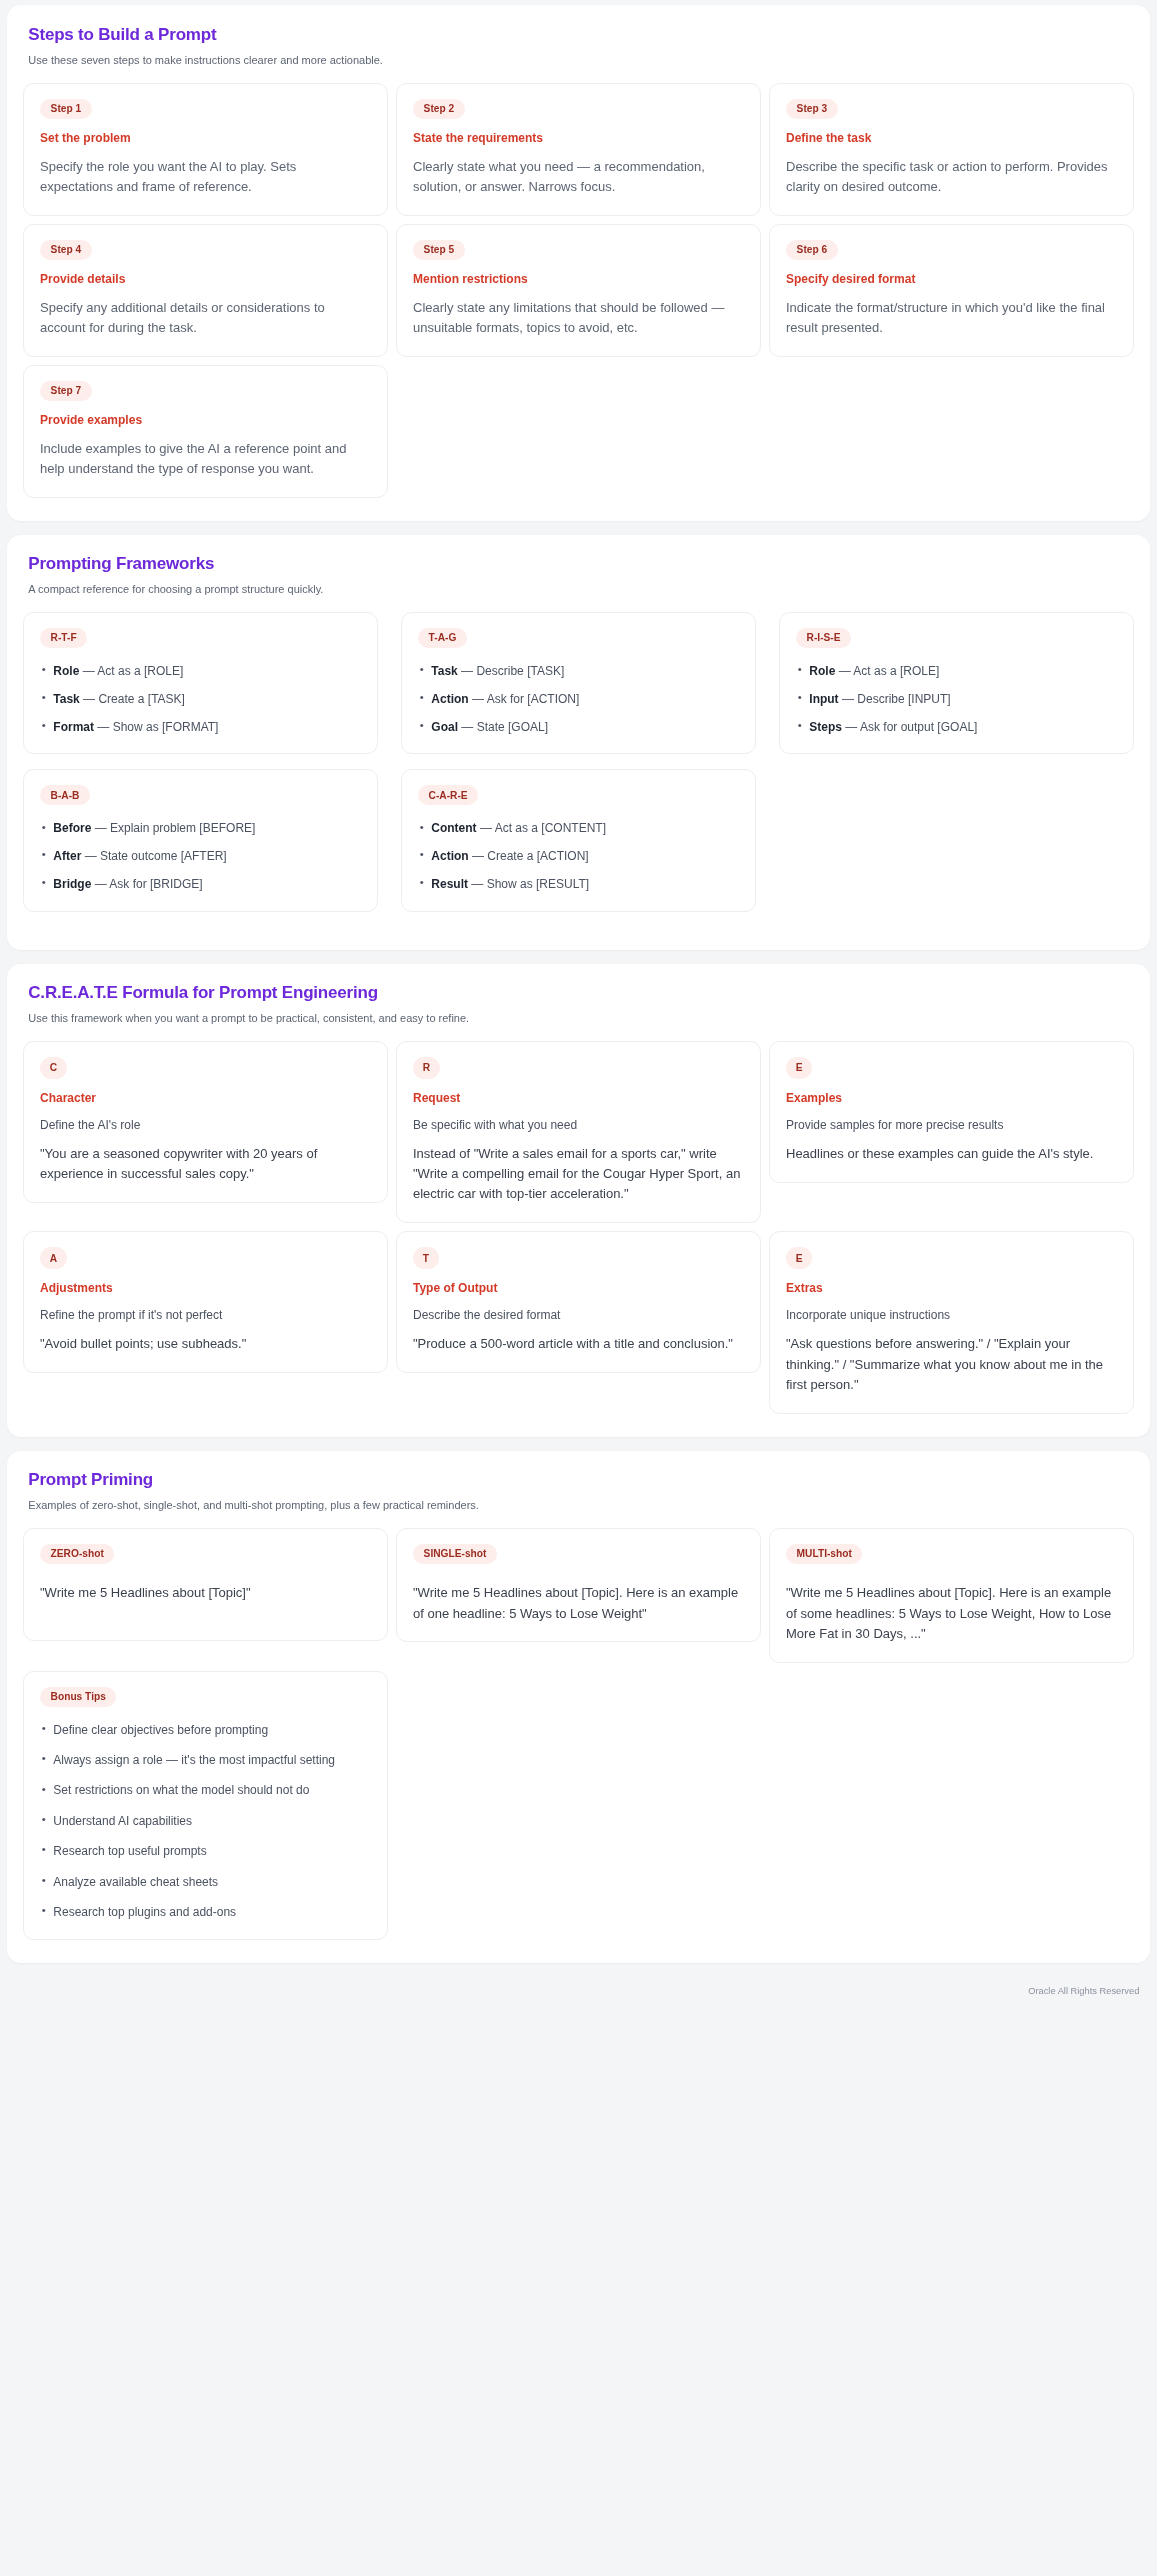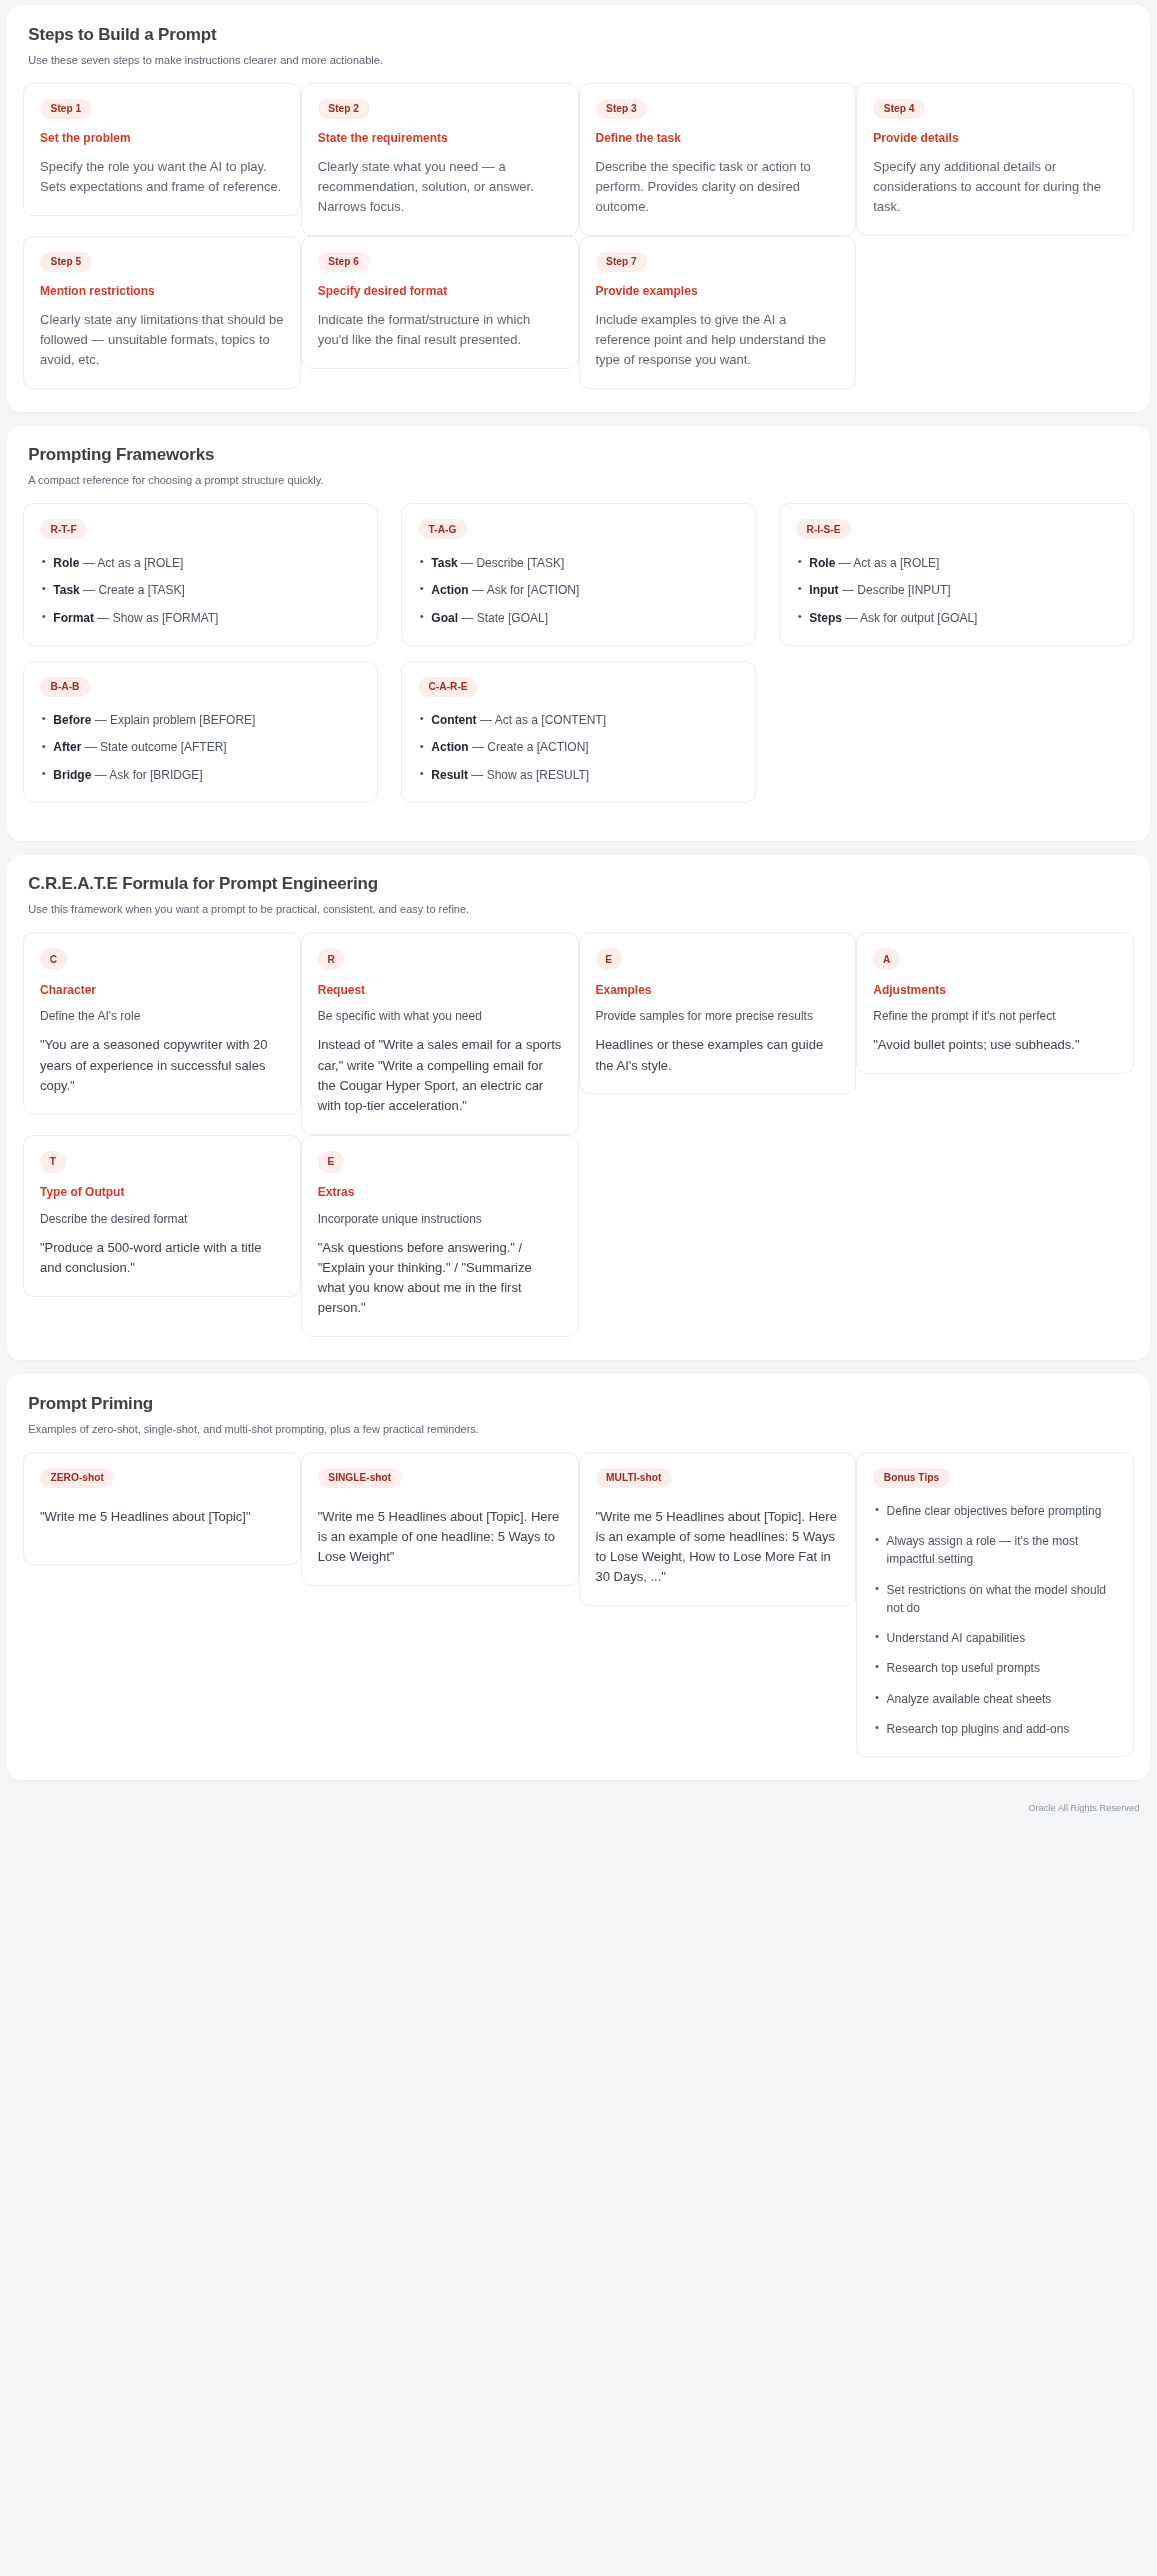--- a/index.html
+++ b/index.html
@@ -27,36 +27,36 @@
     border-radius: 14px;
     margin: 0 7px 14px 7px;
     padding: 19.5px 16px 23px 16px;
     box-shadow: 0 0.9px 1.8px rgba(16,24,40,0.04);
   }
   .panel:first-child { margin-top: 5.3px; }
 
   .section-title {
     font-size: 17px;
     font-weight: bold;
-    color: #404040;
+    color: #6d28d9;
     letter-spacing: -0.2px;
     margin: 0 0 8px 5.3px;
   }
   .section-sub {
     font-size: 11px;
     color: #5d6573;
     margin: 0 0 14px 5.3px;
     line-height: 1.45;
   }
 
   
   .grid-2 {
     display: grid;
-    grid-template-columns: 1fr 1fr 1fr 1fr;
-    gap: 0;
+    grid-template-columns: 1fr 1fr 1fr;
+    gap: 8px;
     align-items: start;
   }
   .grid-3 {
     display: grid;
     grid-template-columns: 1fr 1fr 1fr;
     gap: 23px;
     align-items: start;
     margin-bottom: 15px;
   }
 

